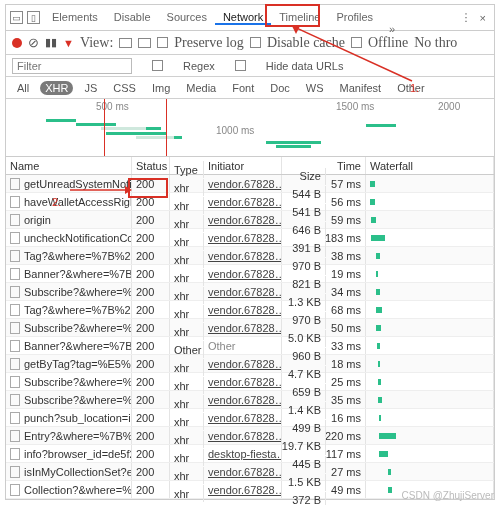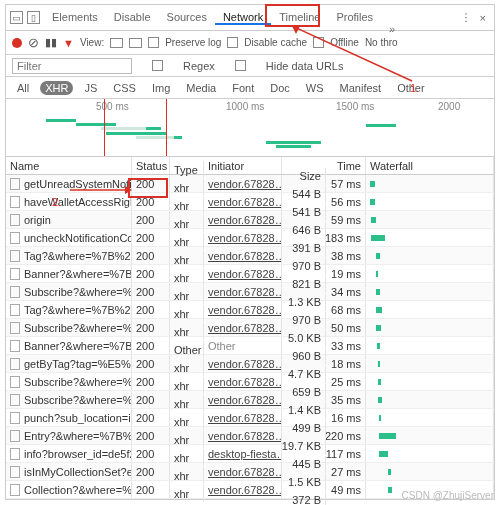--- a/index.html
+++ b/index.html
@@ -23,21 +23,21 @@
   .tabbar .tab { padding: 0 8px; line-height: 25px; cursor: pointer; margin-top: 24px; }
   .tabbar .tab.active { color: #222; border-bottom: 2px solid #1a73e8; }
   .tabbar .spacer { flex: 1; }
   .tabbar .x { padding: 0 4px; }
 
   .toolbar {
     display: flex; align-items: center; height: 24px;
     border-bottom: 1px solid #d0d0d0; padding: 0 6px; color: #555; gap: 6px;
   }
   .rec { width: 10px; height: 10px; background: #d93025; border-radius: 50%; }
-  .toolbar .lbl { font-size: 10px; }
+  .toolbar .lbl { font-size: 14px; font-family: Liberation Serif, serif; }
   .cb { width: 11px; height: 11px; border: 1px solid #888; display: inline-block; vertical-align: middle; }
 
   .filterbar {
     display: flex; align-items: center; height: 22px;
     border-bottom: 1px solid #d0d0d0; padding: 0 6px; gap: 20px; color: #555;
   }
   .filterinput {
     width: 120px; height: 16px; border: 1px solid #bbb; font-size: 11px;
     padding: 0 4px; color: #999;
   }
@@ -133,21 +133,21 @@
       <span class="type">Font</span>
       <span class="type">Doc</span>
       <span class="type">WS</span>
       <span class="type">Manifest</span>
       <span class="type">Other</span>
     </div>
 
   <div class="timeline">
     <div id="ticks">
         <div class="tick" style="left: 90px;">500 ms</div>
-        <div class="tick" style="left: 220px;">1000 ms</div>
+        <div class="tick" style="left: 210px; margin-top: 24px;">1000 ms</div>
         <div class="tick" style="left: 330px;">1500 ms</div>
         <div class="tick" style="left: 432px;">2000</div>
       </div>
     <div class="bar" style="top:20px;left:40px;width:30px;"></div>
     <div class="bar" style="top:24px;left:70px;width:40px;"></div>
     <div class="bar" style="top:28px;left:95px;width:50px;background:#cfe8dd;"></div>
     <div class="bar" style="top:28px;left:140px;width:15px;"></div>
     <div class="bar" style="top:33px;left:100px;width:60px;"></div>
     <div class="bar" style="top:37px;left:130px;width:40px;background:#cfe8dd;"></div>
     <div class="bar" style="top:37px;left:168px;width:8px;"></div>

